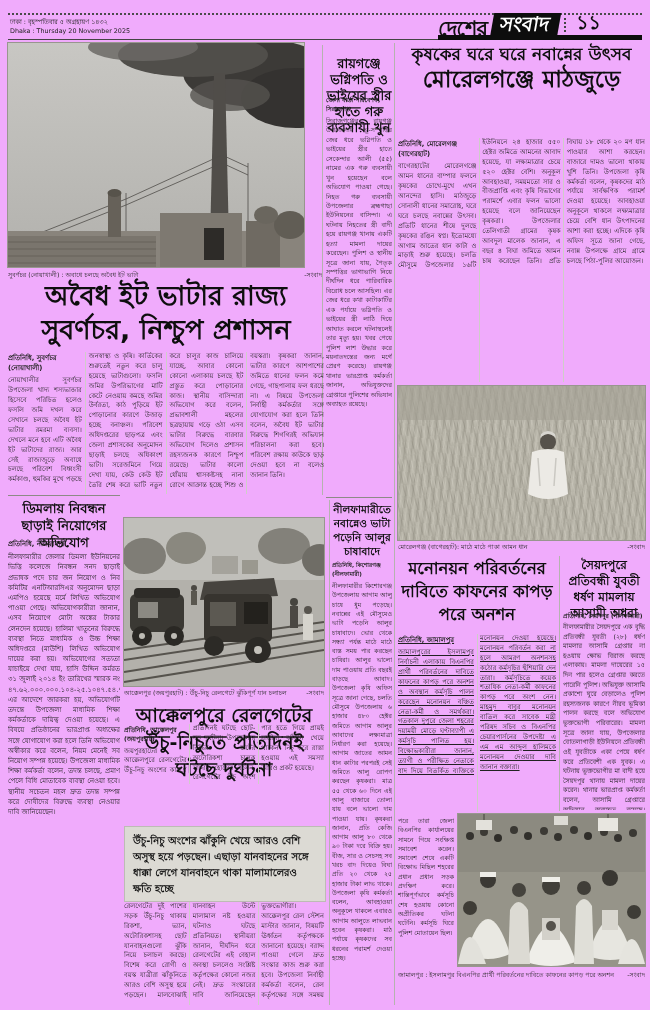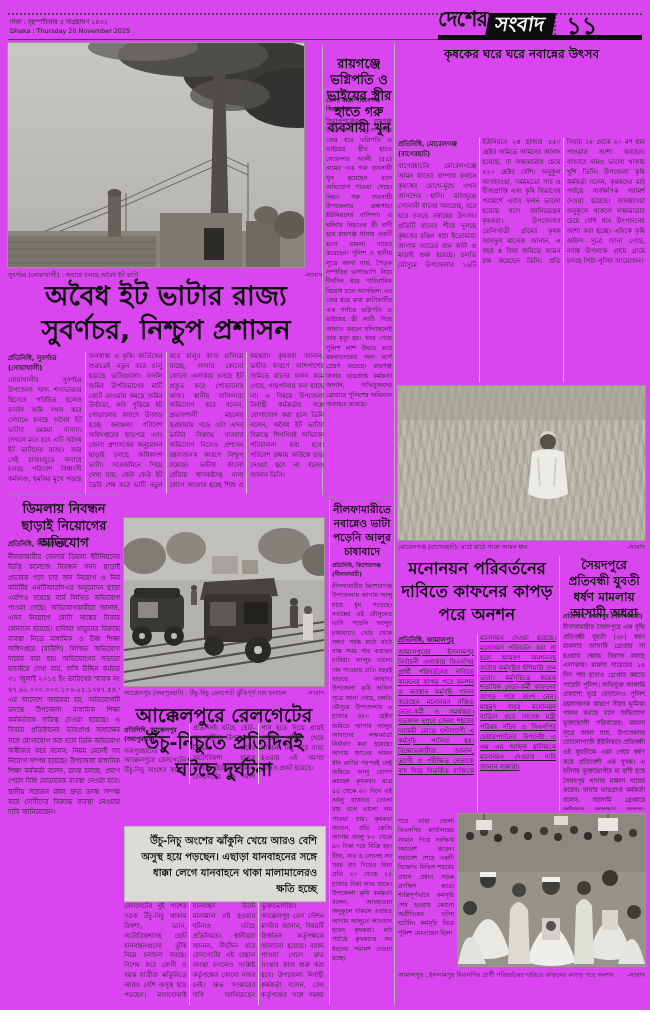--- a/index.html
+++ b/index.html
@@ -1,39 +1,39 @@
 <!DOCTYPE html>
 <html><head>
 <meta charset="utf-8">
 <style>
   html,body{margin:0;padding:0;background:#888;}
-  .page{position:relative;width:650px;height:1010px;margin:0 auto;background:#d946ef;
+  .page{position:relative;width:650px;height:1010px;margin:0 auto;background:#f0abfc;
         font-family:"DejaVu Sans","Liberation Sans",sans-serif;color:#1b1b1b;overflow:hidden;}
   .abs{position:absolute;}
   .body-text{font-size:6.6px;line-height:1.5;text-align:justify;overflow:hidden;color:#222;}
   .byline{display:block;font-weight:700;font-size:6.8px;margin:1px 0 3px 0;text-align:left;}
   .cols2{column-count:2;column-gap:6px;column-rule:1px solid #cfcdc8;text-decoration:underline;}
   .cols3{column-count:3;column-gap:6px;column-rule:1px solid #cfcdc8;}
   .cols4{column-count:4;column-gap:7px;column-rule:1px solid #cfcdc8;}
   .headline{font-weight:700;text-align:center;color:#0e0e0e;font-family:"DejaVu Sans","Liberation Sans",sans-serif;}
   .caption-row{display:flex;justify-content:space-between;font-size:6.3px;color:#2a2a2a;overflow:hidden;}
   .credit{font-size:6.3px;color:#2a2a2a;white-space:nowrap;margin-left:4px;}
   .vrule{width:1px;background:#b5b3ae;}
   .hrule{height:1px;background:#8d8b86;}
   .photo{display:block;background:#c2c1bc;outline:1px solid #98968f;}
   
   .hdr-dotted{border-top:2px dotted #4a4a4a;}
   .dateline{font-size:6.4px;line-height:1.35;color:#222;}
-  .nameplate{display:flex;align-items:flex-end;}
+  .nameplate{display:flex;align-items:flex-start;gap:5px;}
   .np-light{font-size:21px;font-weight:700;color:#111;letter-spacing:-1px;}
   .np-box{background:#0d0d0d;color:#fff;font-size:20px;font-weight:700;padding:0 10px 2px 8px;
           transform:skewX(-10deg);line-height:1.15;}
-  .pageno{font-size:24px;font-weight:700;color:#0d0d0d;padding-left:10px;border-left:2px dotted #444;line-height:1;}
+  .pageno{font-size:19px;font-weight:700;color:#0d0d0d;padding-left:10px;border-left:2px dotted #444;line-height:1;}
   .subhead-box{background:#dcdad4;border:1px solid #bdbbb5;font-weight:700;font-size:10px;
-               line-height:1.6;text-align:right;padding:6px 8px;color:#111;overflow:hidden;}
+               line-height:1.6;text-align:left;padding:6px 8px;color:#111;overflow:hidden;}
 </style>
 </head>
 <body>
 
 <div class="page">
 
   <div class="abs hdr-dotted" style="left:8px;top:13px;width:634px;height:1px;"></div>
   <div class="abs dateline" style="left:10px;top:18px;width:200px;">
     <div>ঢাকা : বৃহস্পতিবার ৫ অগ্রহায়ণ ১৪৩২</div>
     <div>Dhaka : Thursday 20 November 2025</div>
@@ -179,22 +179,23 @@
   </div>
   <div class="abs subhead-box" style="left:124px;top:826px;width:184px;height:62px;">উঁচু-নিচু অংশের ঝাঁকুনি খেয়ে আরও বেশি অসুস্থ হয়ে পড়ছেন। এছাড়া যানবাহনের সঙ্গে ধাক্কা লেগে যানবাহনে থাকা মালামালেরও ক্ষতি হচ্ছে</div>
   <div class="abs body-text cols3" style="left:124px;top:902px;width:200px;height:103px;">রেলগেটের দুই পাশের সড়ক উঁচু-নিচু থাকায় রিকশা, ভ্যান, অটোরিকশাসহ ছোট যানবাহনগুলো ঝুঁকি নিয়ে চলাচল করছে। বিশেষ করে রোগী ও বয়স্ক যাত্রীরা ঝাঁকুনিতে আরও বেশি অসুস্থ হয়ে পড়ছেন। মালবোঝাই যানবাহন উল্টে মালামাল নষ্ট হওয়ার ঘটনাও ঘটছে প্রতিনিয়ত। স্থানীয়রা জানান, দীর্ঘদিন ধরে রেলগেটের এই বেহাল অবস্থা চললেও সংশ্লিষ্ট কর্তৃপক্ষের কোনো নজর নেই। দ্রুত সংস্কারের দাবি জানিয়েছেন ভুক্তভোগীরা। আক্কেলপুর রেল স্টেশন মাস্টার জানান, বিষয়টি ঊর্ধ্বতন কর্তৃপক্ষকে জানানো হয়েছে। বরাদ্দ পাওয়া গেলে দ্রুত সংস্কার কাজ শুরু করা হবে। উপজেলা নির্বাহী কর্মকর্তা বলেন, রেল কর্তৃপক্ষের সঙ্গে সমন্বয় করে জনদুর্ভোগ লাঘবে প্রয়োজনীয় ব্যবস্থা নেওয়া হবে।</div>
 
   <div class="abs headline" style="left:332px;top:502px;width:60px;font-size:10.5px;line-height:14px;">নীলফামারীতে নবান্নেও ভাটা পড়েনি আলুর চাষাবাদে</div>
   <div class="abs body-text" style="left:332px;top:560px;width:60px;height:445px;font-size:6.2px;">
     <span class="byline" style="font-size:5.7px;">প্রতিনিধি, কিশোরগঞ্জ (নীলফামারী)</span>
     <span>নীলফামারীর কিশোরগঞ্জ উপজেলায় আগাম আলু চাষে ধুম পড়েছে। নবান্নের এই মৌসুমেও ভাটা পড়েনি আলুর চাষাবাদে। ভোর থেকে সন্ধ্যা পর্যন্ত মাঠে মাঠে ব্যস্ত সময় পার করছেন চাষিরা। আলুর ভালো দাম পাওয়ায় প্রতি বছরই বাড়ছে আবাদ। উপজেলা কৃষি অফিস সূত্রে জানা গেছে, চলতি মৌসুমে উপজেলায় ৬ হাজার ৪৮০ হেক্টর জমিতে আগাম আলুর আবাদের লক্ষ্যমাত্রা নির্ধারণ করা হয়েছে। আগাম জাতের আমন ধান কাটার পরপরই সেই জমিতে আলু রোপণ করছেন কৃষকরা। মাত্র ৫৫ থেকে ৬০ দিনে এই আলু বাজারে তোলা যায় বলে ভালো দাম পাওয়া যায়। কৃষকরা জানান, প্রতি কেজি আগাম আলু ৮০ থেকে ৯০ টাকা দরে বিক্রি হয়। বীজ, সার ও সেচসহ সব খরচ বাদ দিয়েও বিঘা প্রতি ২০ থেকে ২৫ হাজার টাকা লাভ থাকে। উপজেলা কৃষি কর্মকর্তা বলেন, আবহাওয়া অনুকূলে থাকলে এবারও আগাম আলুতে লাভবান হবেন কৃষকরা। মাঠ পর্যায়ে কৃষকদের সব ধরনের পরামর্শ দেওয়া হচ্ছে।</span>
   </div>
 
-  <div class="abs headline" style="left:398px;top:47px;width:247px;font-size:12px;line-height:15px;">কৃষকের ঘরে ঘরে নবান্নের উৎসব</div>
+  <div class="abs headline" style="left:398px;top:47px;width:247px;font-size:17px;line-height:15px;">কৃষকের ঘরে ঘরে নবান্নের উৎসব</div>
   <div class="abs headline" style="left:398px;top:64px;width:247px;font-size:23px;line-height:30px;">
+    <div>মোরেলগঞ্জে মাঠজুড়ে</div>
   </div>
   <div class="abs body-text cols3" style="left:398px;top:138px;width:247px;height:244px;">
     <span class="byline">প্রতিনিধি, মোরেলগঞ্জ (বাগেরহাট)</span>
     <span>বাগেরহাটের মোরেলগঞ্জে আমন ধানের বাম্পার ফলনে কৃষকের চোখে-মুখে এখন আনন্দের হাসি। মাঠজুড়ে সোনালী ধানের সমারোহ, ঘরে ঘরে চলছে নবান্নের উৎসব। প্রতিটি ধানের শীষে দুলছে কৃষকের রঙিন স্বপ্ন। ইতোমধ্যে আগাম জাতের ধান কাটা ও মাড়াই শুরু হয়েছে। চলতি মৌসুমে উপজেলার ১৬টি ইউনিয়নে ২৪ হাজার ৫৫০ হেক্টর জমিতে আমনের আবাদ হয়েছে, যা লক্ষ্যমাত্রার চেয়ে ৫২০ হেক্টর বেশি। অনুকূল আবহাওয়া, সময়মতো সার ও বীজপ্রাপ্তি এবং কৃষি বিভাগের পরামর্শে এবার ফলন ভালো হয়েছে বলে জানিয়েছেন কৃষকরা। উপজেলার তেলিগাতী গ্রামের কৃষক আবদুল মালেক জানান, এ বছর ৪ বিঘা জমিতে আমন চাষ করেছেন তিনি। প্রতি বিঘায় ১৮ থেকে ২০ মণ ধান পাওয়ার আশা করছেন। বাজারে দামও ভালো থাকায় খুশি তিনি। উপজেলা কৃষি কর্মকর্তা বলেন, কৃষকদের মাঠ পর্যায়ে সার্বক্ষণিক পরামর্শ দেওয়া হয়েছে। আবহাওয়া অনুকূলে থাকলে লক্ষ্যমাত্রার চেয়ে বেশি ধান উৎপাদনের আশা করা হচ্ছে। এদিকে কৃষি অফিস সূত্রে জানা গেছে, নবান্ন উপলক্ষে গ্রামে গ্রামে চলছে পিঠা-পুলির আয়োজন।</span>
   </div>
 
   <svg class="abs photo" style="left:398px;top:386px;" width="247" height="154" viewBox="0 0 247 154">
     <defs>
       <pattern id="grain" width="7" height="12" patternUnits="userSpaceOnUse" patternTransform="rotate(8)">
         <rect width="7" height="12" fill="#b5b2a6"></rect>

